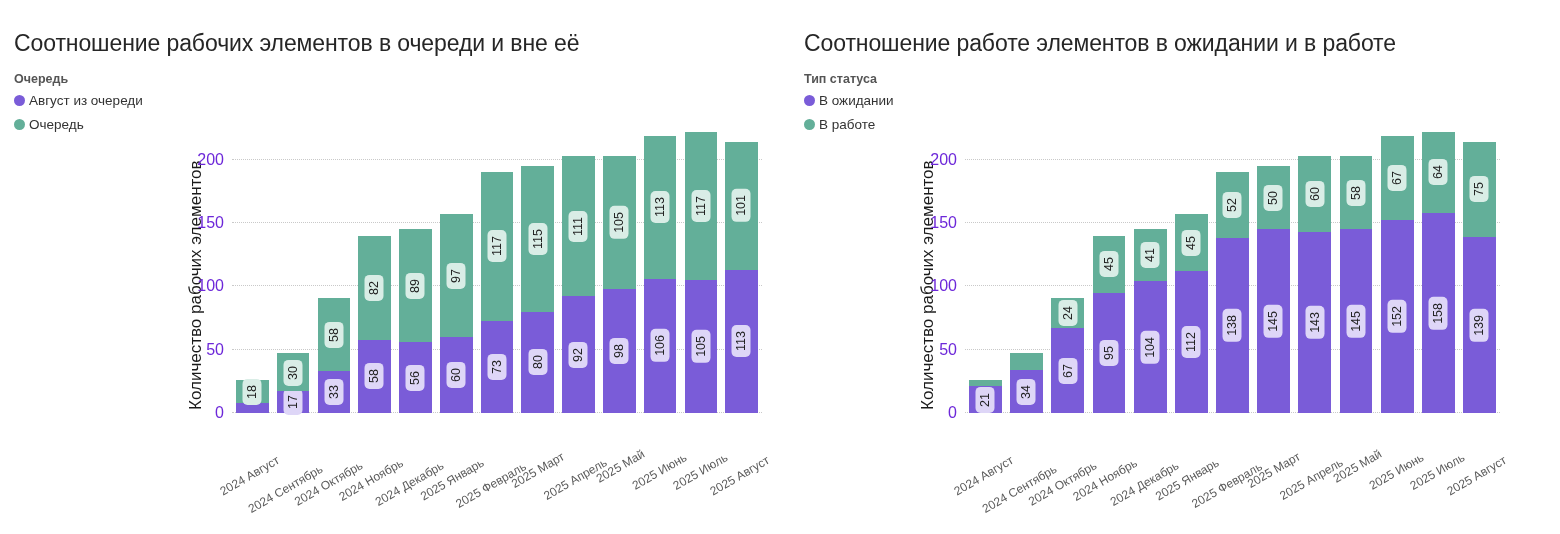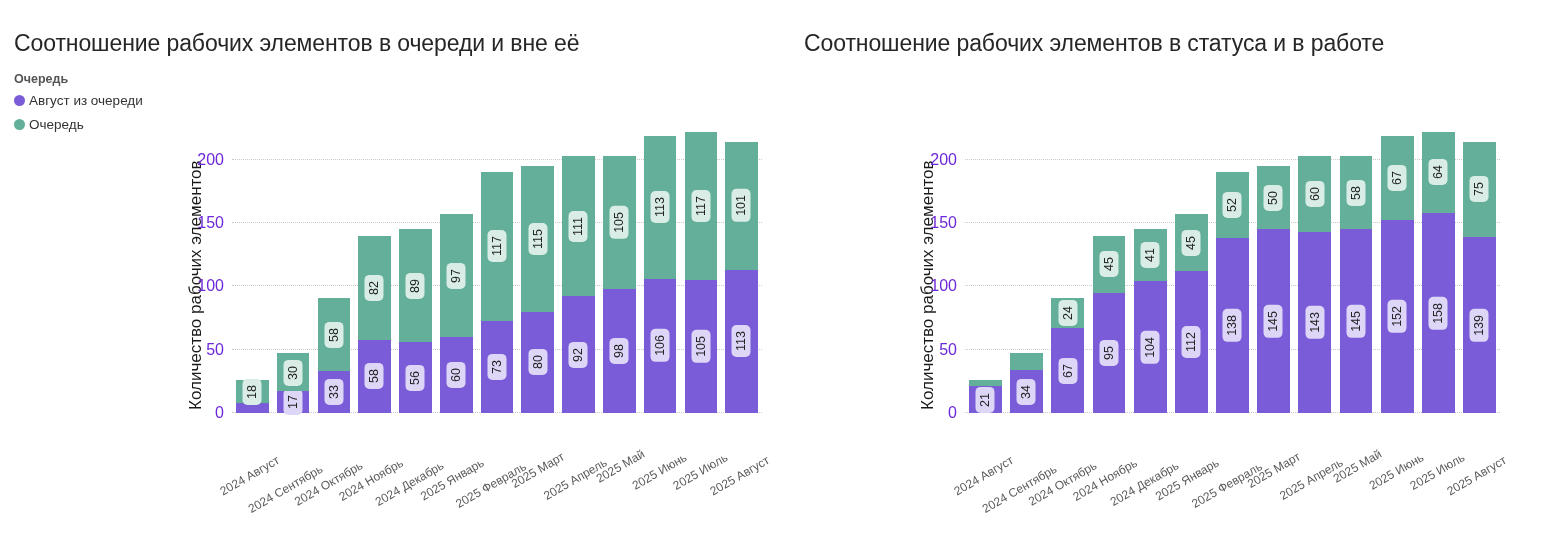--- a/index.html
+++ b/index.html
@@ -264,22 +264,33 @@
         <div class="xlabel" style="left: 319.769px;">2025 Март</div>
         <div class="xlabel" style="left: 360.538px;">2025 Апрель</div>
         <div class="xlabel" style="left: 401.308px;">2025 Май</div>
         <div class="xlabel" style="left: 442.077px;">2025 Июнь</div>
         <div class="xlabel" style="left: 482.846px;">2025 Июль</div>
         <div class="xlabel" style="left: 523.615px;">2025 Август</div>
       </div>
   </div>
 
   <div class="panel panel-right">
-    <div class="chart-title">Соотношение рабочих элементов в статуса и в работе</div>
-
+    <div class="chart-title">Соотношение работе элементов в ожидании и в работе</div>
+
+    <div class="legend">
+      <div class="legend-title">Тип статуса</div>
+      <div class="legend-item">
+        <span class="legend-swatch" style="background:#7a5cd8"></span>
+        <span>В ожидании</span>
+      </div>
+      <div class="legend-item">
+        <span class="legend-swatch" style="background:#63af99"></span>
+        <span>В работе</span>
+      </div>
+    </div>
 
     <div class="ytitle" style="left:128px; top:410px;">Количество рабочих элементов</div>
 
     <div class="plot" style="left:175px; top:128px; width:535px; height:285px;">
         <div class="gridline" style="bottom: 0px;">
           <span class="ytick">0</span>
         </div>
         <div class="gridline" style="bottom: 63.3333px;">
           <span class="ytick">50</span>
         </div>

